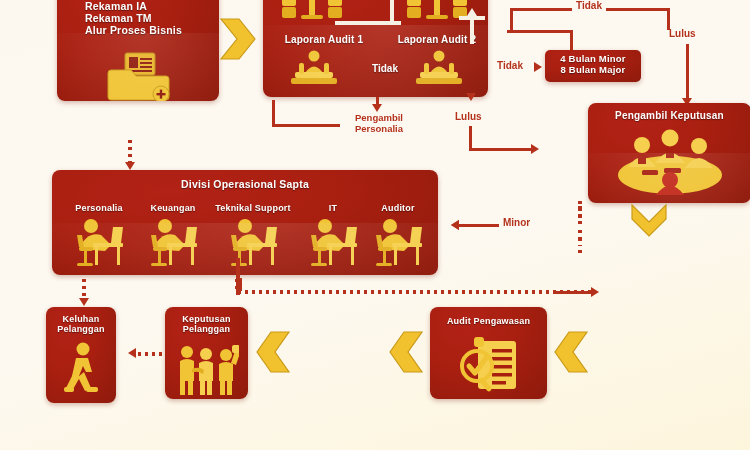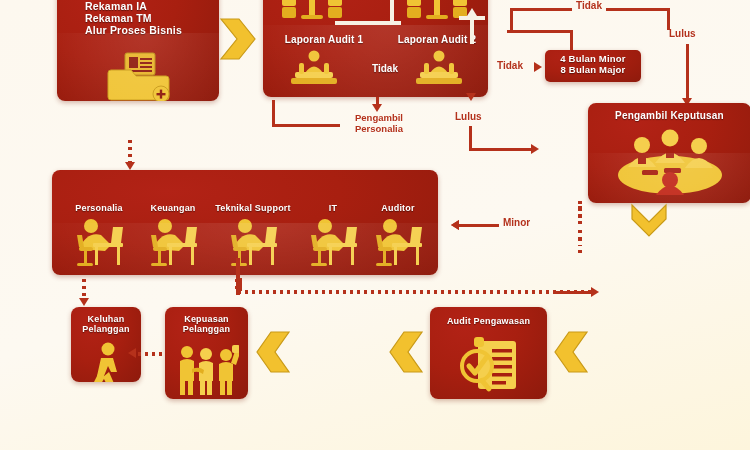--- a/index.html
+++ b/index.html
@@ -292,20 +292,21 @@
   <div class="dotv" style="left:578px;top:346px;height:0px;"></div>
   <div class="dotv" style="left:578px;top:348px;height:0px;"></div>
   <div class="dotv" style="left:578px;top:350px;height:0px;"></div>
   <div class="dotv" style="left:578px;top:352px;height:0px;"></div>
   <div class="dotv" style="left:578px;top:354px;height:0px;"></div>
 
   <div class="dotv" style="left:128px;top:138px;height:30px;"></div>
   <div class="arrow arr-down" style="left:125px;top:162px;"></div>
 
   <div class="box card sheen" style="left:52px;top:170px;width:386px;height:105px;">
+    <div class="card-title" style="top:8px;font-size:10.5px;">Divisi Operasional Sapta</div>
 
     <div style="position:absolute;left:10px;top:33px;width:74px;">
       <div class="card-title" style="position:relative;top:0;font-size:9px;">Personalia</div>
       <div style="margin:4px auto 0;width:60px;">
         <svg viewBox="0 0 60 52" width="60" height="52">
           <circle cx="22" cy="9" r="7" fill="#f0c434"></circle>
           <path d="M10 32 q8 -18 22 -14 l10 10 l-6 6 z" fill="#f0c434"></path>
           <rect x="24" y="26" width="30" height="4" rx="1" fill="#f5cf4d"></rect>
           <rect x="48" y="30" width="3" height="18" fill="#f5cf4d"></rect>
           <rect x="26" y="30" width="3" height="18" fill="#f5cf4d"></rect>
@@ -898,21 +899,21 @@
   <div class="dotv" style="left:236px;top:277px;height:16px;"></div>
   <div class="doth" style="left:236px;top:290px;width:356px;"></div>
   <div class="lineh" style="left:555px;top:291px;width:38px;height:2.5px;"></div>
   <div class="arrow arr-right" style="left:591px;top:287px;"></div>
 
   <div class="dotv" style="left:236px;top:277px;height:13px;"></div>
 
   <div class="dotv" style="left:82px;top:277px;height:24px;"></div>
   <div class="arrow arr-down" style="left:79px;top:298px;"></div>
 
-  <div class="box card" style="left:71px;top:307px;width:70px;height:75px;">
+  <div class="box card" style="left:46px;top:307px;width:70px;height:96px;">
     <div class="card-title" style="top:7px;font-size:9px;">
       <div>Keluhan</div>
       <div>Pelanggan</div>
     </div>
     <div style="position:absolute;left:18px;top:35px;width:36px;height:54px;">
       <svg viewBox="0 0 36 54" width="36" height="54">
         <circle cx="19" cy="7" r="6.5" fill="#f0c434"></circle>
         <path d="M12 16 h12 l4 14 h-6 l-3 -6 l-4 10 h-7 z" fill="#f0c434"></path>
         <path d="M10 30 l-8 16 l6 3 l8 -14 z" fill="#f0c434"></path>
         <path d="M20 30 l7 16 l-6 3 l-7 -14 z" fill="#f0c434"></path>
@@ -920,21 +921,21 @@
         <rect x="22" y="45" width="12" height="5" rx="2" fill="#f0c434"></rect>
       </svg>
     </div>
   </div>
 
   <div class="doth" style="left:136px;top:352px;width:26px;"></div>
   <div class="arrow arr-left" style="left:128px;top:348px;"></div>
 
   <div class="box card" style="left:165px;top:307px;width:83px;height:92px;">
     <div class="card-title" style="top:7px;font-size:9px;">
-      <div>Kepuasan</div>
+      <div>Keputusan</div>
       <div>Pelanggan</div>
     </div>
     <div style="position:absolute;left:10px;top:36px;width:64px;height:54px;">
       <svg viewBox="0 0 64 54" width="64" height="54">
         <circle cx="12" cy="9" r="6" fill="#f0c434"></circle>
         <path d="M5 18 q7 -4 14 0 l0 20 l-14 0 z" fill="#f0c434"></path>
         <rect x="5" y="38" width="5" height="14" fill="#f0c434"></rect>
         <rect x="13" y="38" width="5" height="14" fill="#f0c434"></rect>
         <circle cx="31" cy="11" r="6" fill="#f5cf4d"></circle>
         <path d="M24 20 q7 -4 14 0 l0 18 l-14 0 z" fill="#f5cf4d"></path>

